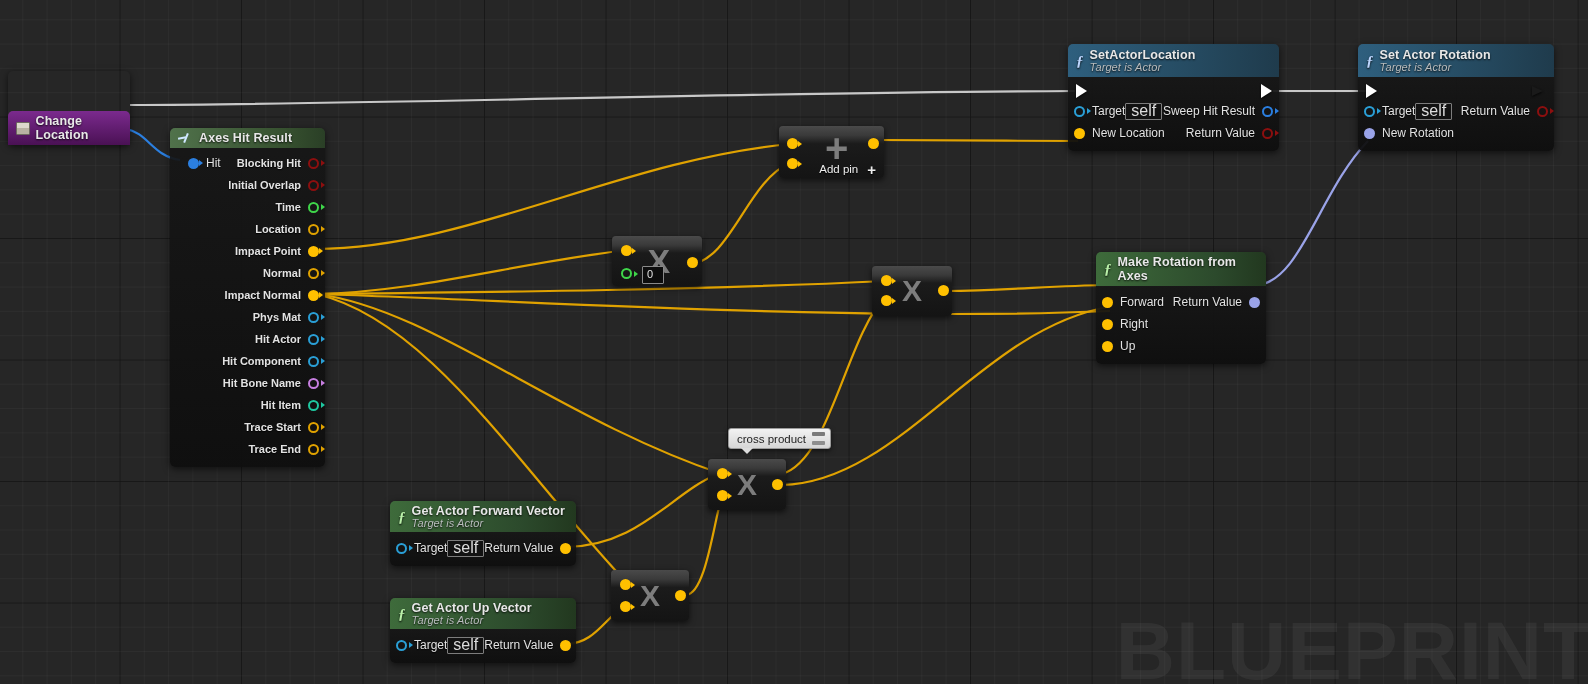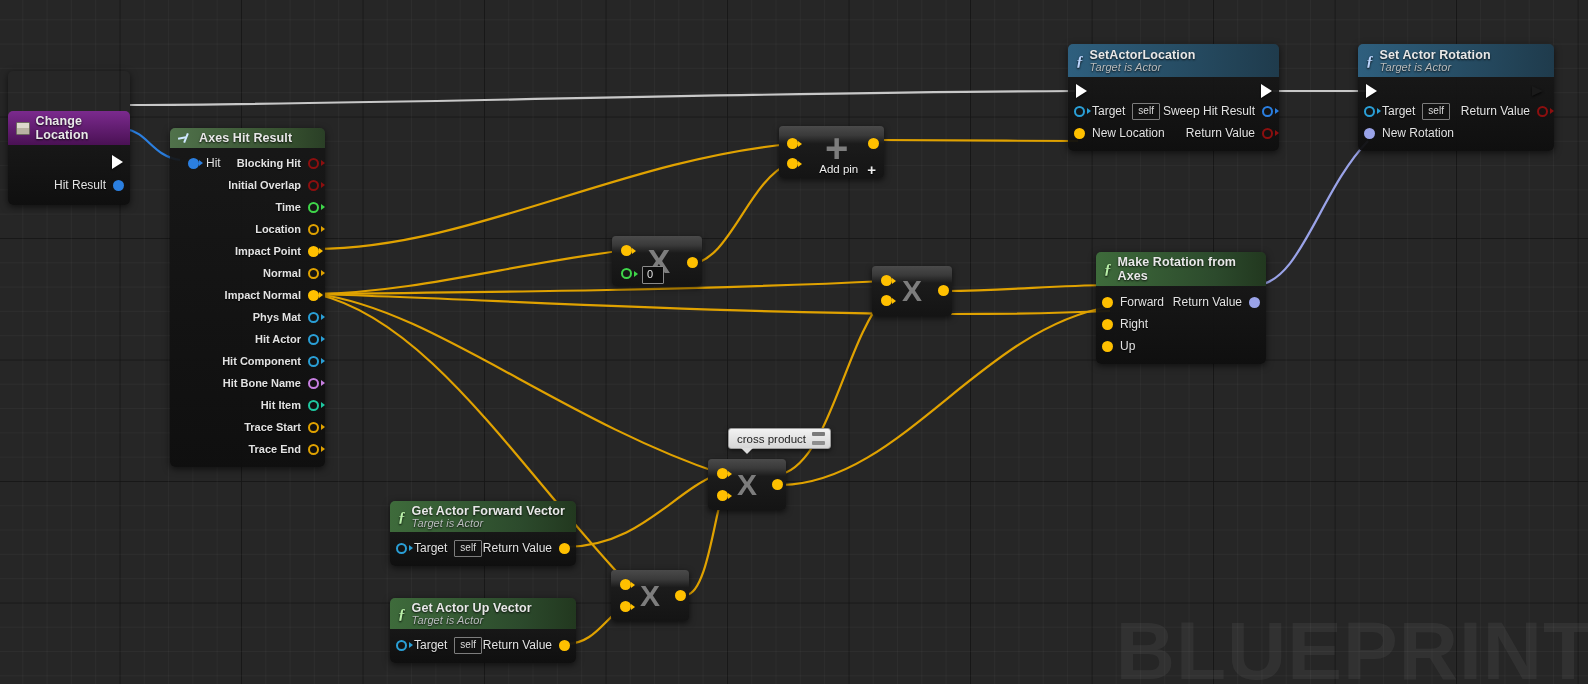--- a/index.html
+++ b/index.html
@@ -151,25 +151,25 @@
     top: 2px;
     border-top-width: 5px;
     border-bottom-width: 5px;
   }
 
   .execrow { display:flex; align-items:center; height:20px; }
   .execrow.r { justify-content:flex-end; padding-right: 7px; }
 
   
   .selfbox {
-    margin-left: 7px;
+    margin-left: 0;
     border: 1px solid #7d7d7d;
     background: #121212;
     color: #dcdcdc;
-    font-size: 10px;
+    font-size: 16px;
     padding: 0px 5px 1px;
     border-radius: 1px;
     line-height: 14px;
   }
   .valbox {
     border: 1px solid #8a8a8a;
     background: #0d0d0d;
     color: #e2e2e2;
     font-size: 11px;
     padding: 0 4px 1px;
@@ -306,31 +306,20 @@
     <path d="M 316 294 C 430 320, 520 470, 628 584" stroke="#e0a200" stroke-width="2.2" fill="none"></path>
 
     <path d="M 1256 285 C 1300 284, 1320 190, 1368 141" stroke="#9aa3e8" stroke-width="2.2" fill="none"></path>
   </svg>
 
   <div class="node node-event" style="left:8px; top:71px; width:122px;">
     <div class="hdr hdr-event">
       <span class="ico-card"></span>
       <span class="hdr-txtwrap"><span>Change Location</span></span>
     </div>
-    <div class="body">
-      <div class="execrow r" style="height:24px;">
-        <span class="exec">
-            <i></i>
-          </span>
-      </div>
-      <div class="row out">
-        <span class="lbl">Hit Result</span>
-        <span class="pin solid noarrow c-struct pin-m-r"></span>
-      </div>
-    </div>
   </div>
 
   <div class="node" style="left:170px; top:128px; width:155px;">
     <div class="hdr hdr-break">
       <span class="ico-break"></span>
       <span class="hdr-txtwrap"><span>Axes Hit Result</span></span>
     </div>
     <div class="body" style="position:relative; padding-top:4px;">
       <div class="row in" style="position:absolute; top:4px; left:12px;">
         <span class="pin solid c-struct pin-m-l"></span>

